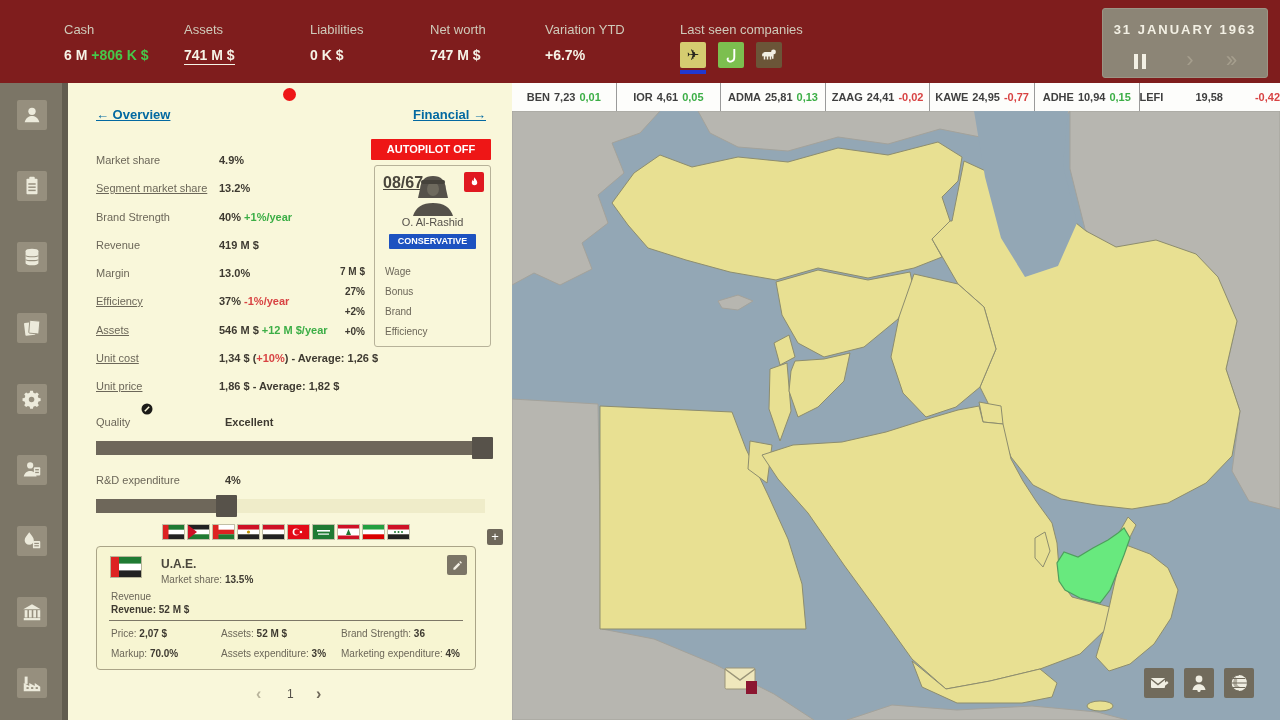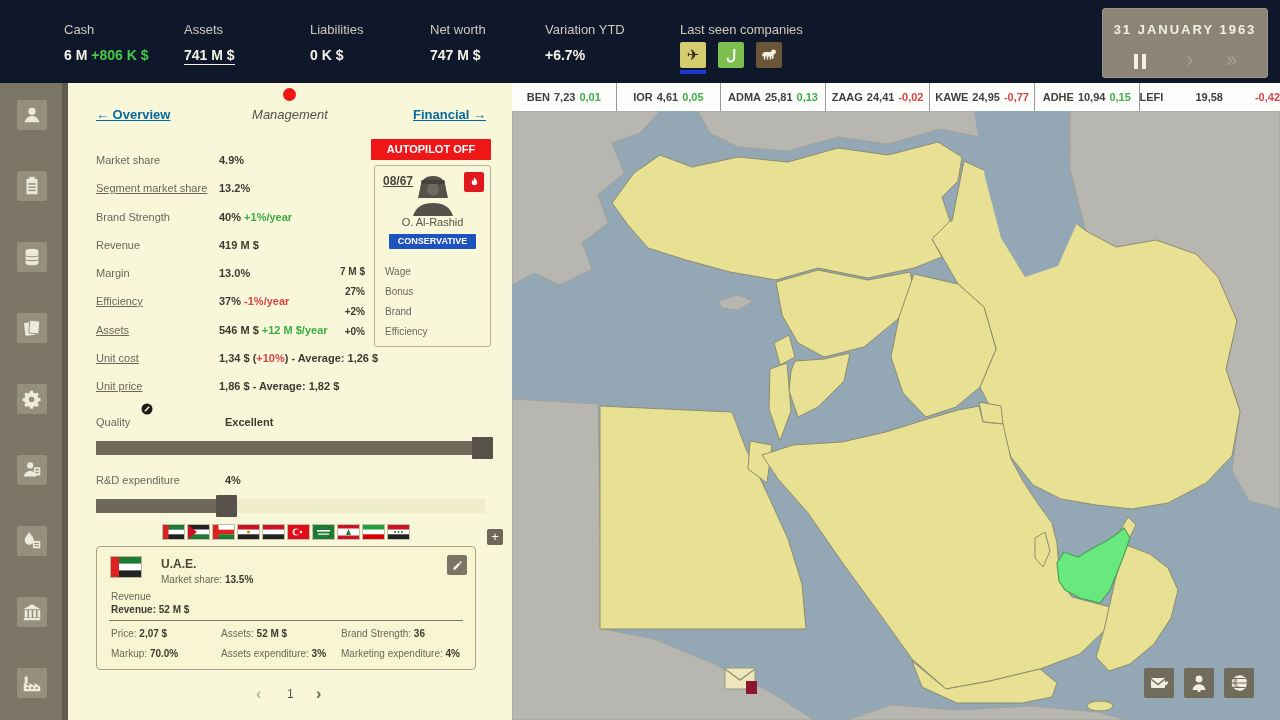--- a/index.html
+++ b/index.html
@@ -1,21 +1,21 @@
 <!DOCTYPE html>
 <html><head>
 <meta charset="utf-8">
 <style>
   html,body{margin:0;padding:0;background:#444;}
   #app{position:relative;width:1280px;height:720px;overflow:hidden;
        font-family:"Liberation Sans",sans-serif;background:#7b7566;}
   .abs{position:absolute;}
 
   
-  #topbar{left:0;top:0;width:1280px;height:83px;background:#0f172a;}
+  #topbar{left:0;top:0;width:1280px;height:83px;background:#7f1d1d;}
   .stat{top:0;height:83px;}
   .stat .lab{position:absolute;top:22px;left:0;font-size:13px;color:#cfcaba;white-space:nowrap;}
   .stat .val{position:absolute;top:47px;left:0;font-size:14px;font-weight:bold;color:#f6f3e7;white-space:nowrap;}
   .stat .val.u{border-bottom:1px solid #f6f3e7;padding-bottom:1px;}
   .green{color:#46c84a;}
   .red{color:#e04a42;}
   #lastseen-label{left:680px;top:22px;font-size:13px;color:#cfcaba;}
   .co-tile{top:42px;width:26px;height:26px;border-radius:2px;text-align:center;line-height:26px;cursor:pointer;}
   #co1{left:680px;background:#d5cc70;color:#26241d;font-size:15px;}
   #co1-bar{left:680px;top:70px;width:26px;height:4px;background:#2138cf;}
@@ -53,21 +53,21 @@
   #nav-dot{left:215px;top:5px;width:13px;height:13px;border-radius:50%;background:#ee1616;}
   #autopilot{left:303px;top:56px;width:120px;height:21px;background:#ee1616;color:#fff;
              font-size:11px;font-weight:bold;text-align:center;line-height:21px;cursor:pointer;border-radius:1px;}
   .srow .sl{position:absolute;left:28px;font-size:11px;color:#6c6759;}
   .srow .sl.link{text-decoration:underline;cursor:pointer;}
   .srow .sv{position:absolute;left:151px;font-size:11px;font-weight:bold;color:#3e3a31;}
   .srow .sv .green{color:#3cae46;} .srow .sv .red{color:#d84343;}
 
   
   #mgr{left:306px;top:82px;width:115px;height:180px;border:1px solid #b7b29ا;border:1px solid #b7b299;border-radius:3px;background:#f9f7da;cursor:pointer;}
-  #mgr-id{left:8px;top:8px;font-size:12px;font-weight:bold;color:#4a463c;text-decoration:underline;}
+  #mgr-id{left:8px;top:8px;font-size:16px;font-weight:bold;color:#4a463c;text-decoration:underline;}
   #mgr-fire{left:89px;top:6px;width:20px;height:20px;background:#e01920;border-radius:2px;
             display:flex;align-items:center;justify-content:center;cursor:pointer;}
   #mgr-avatar{left:28px;top:8px;}
   #mgr-name{left:0;top:50px;width:115px;text-align:center;font-size:11px;color:#55514a;}
   #mgr-type{left:14px;top:68px;width:87px;height:15px;background:#1d52c0;color:#fff;font-size:9px;
             font-weight:bold;text-align:center;line-height:15px;border-radius:1px;}
   .mrow .ml{position:absolute;left:10px;font-size:10px;color:#6c6759;}
   .mrow .mv{position:absolute;right:10px;font-size:10px;font-weight:bold;color:#3e3a31;text-align:right;}
 
   
@@ -277,21 +277,20 @@
           <rect x="11" y="16.5" width="2.4" height="2" fill="#968f7e"></rect>
         <rect x="16" y="16.5" width="2.4" height="2" fill="#968f7e"></rect>
         </svg>
       </div>
   </div>
   <div id="panel-edge" class="abs"></div>
 
   <div id="panel" class="abs">
     <div id="nav-dot" class="abs"></div>
     <div class="abs navlink" style="left:28px">← Overview</div>
-    <div id="nav-current" class="abs">Management</div>
     <div class="abs navlink" style="right:26px">Financial →</div>
 
     <div id="autopilot" class="abs">AUTOPILOT OFF</div>
 
     <div class="abs srow" style="top:71px">
       <span class="sl">Market share</span>
       <span class="sv">4.9%</span>
       </div>
     <div class="abs srow" style="top:99px">
       <span class="sl link">Segment market share</span>

